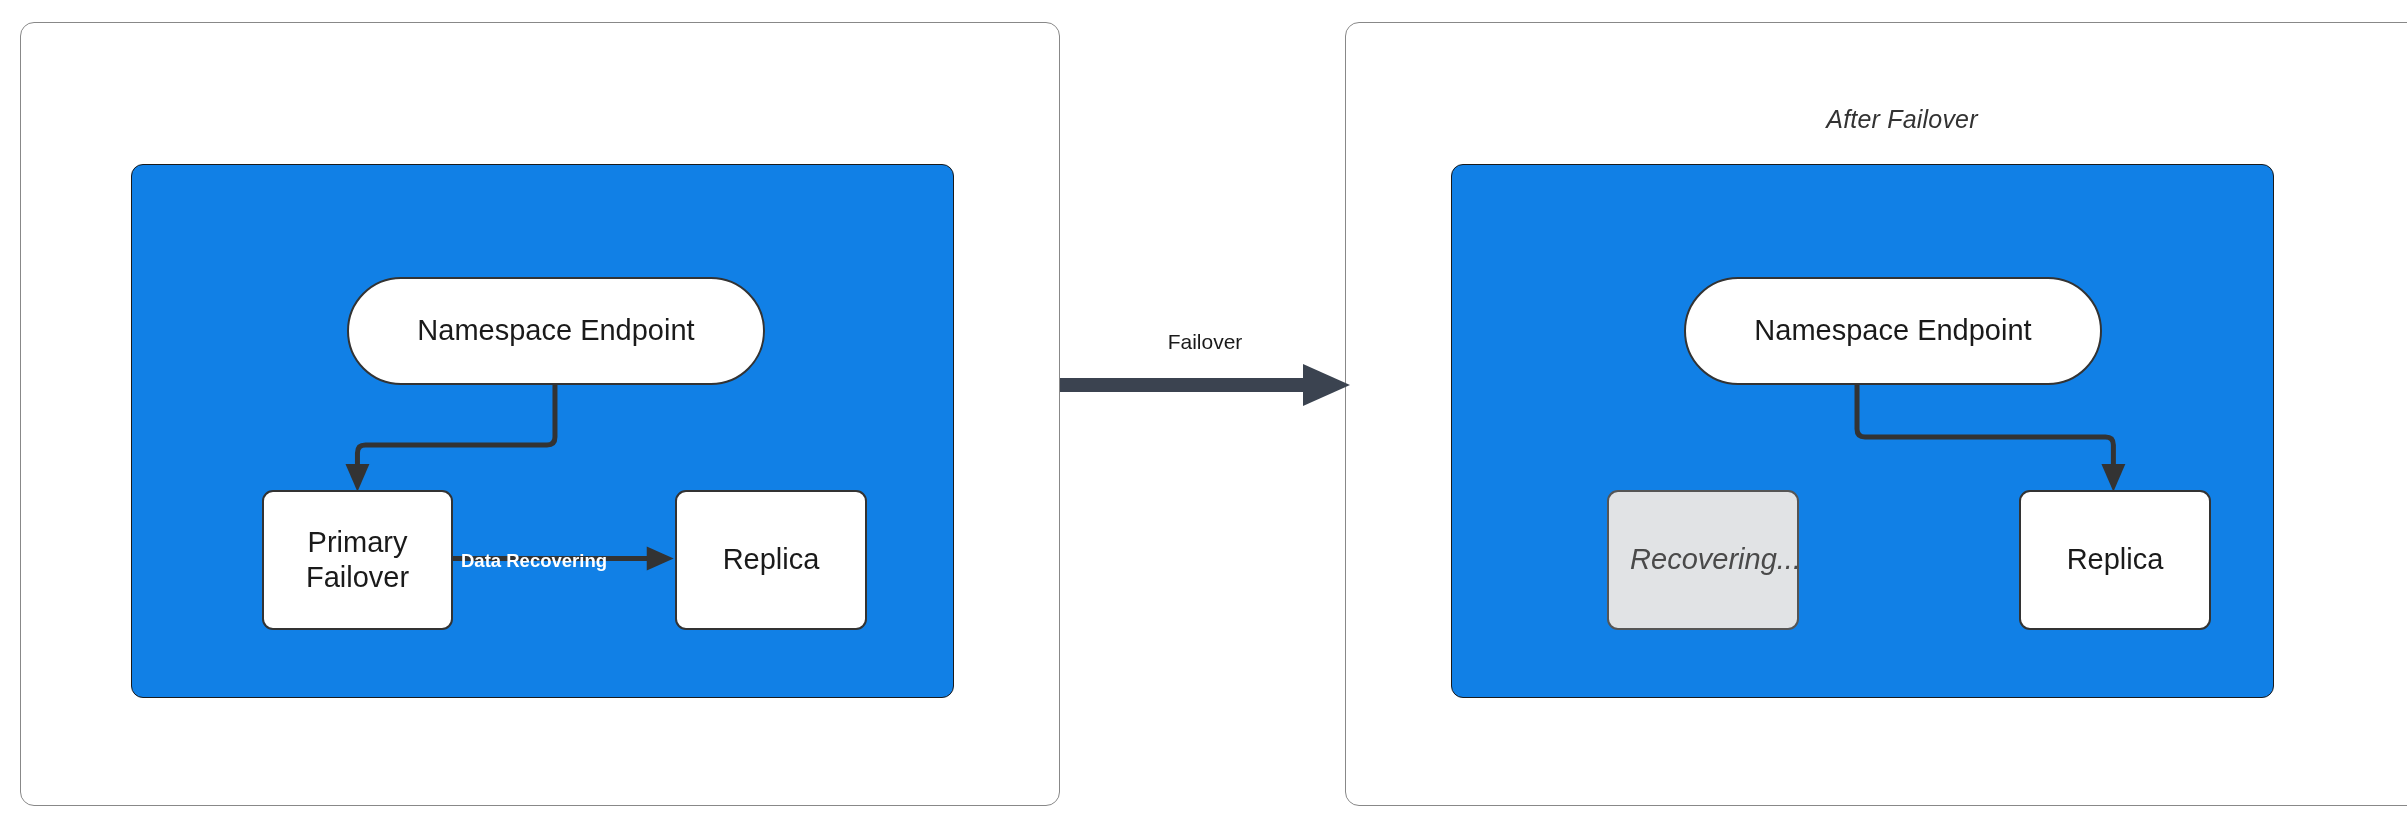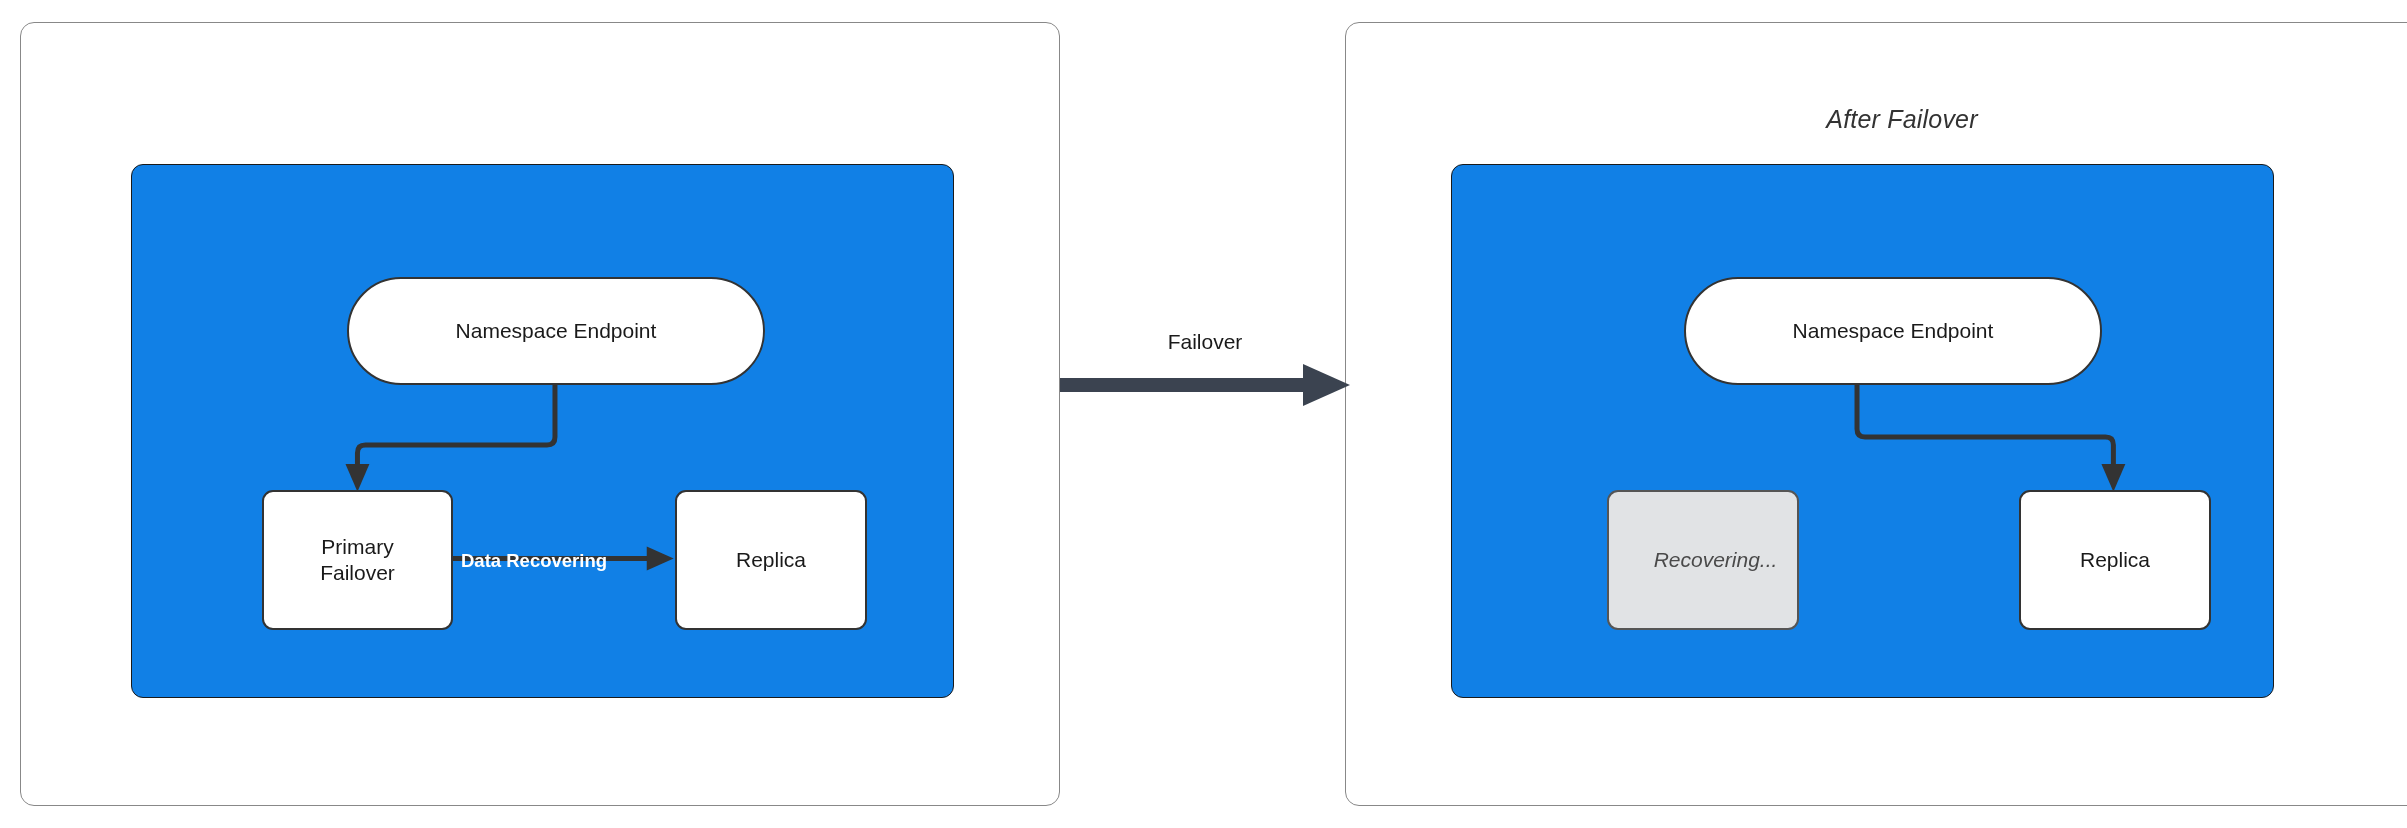--- a/index.html
+++ b/index.html
@@ -58,21 +58,21 @@
   .node {
     position: absolute;
     box-sizing: border-box;
     display: flex;
     align-items: center;
     justify-content: center;
     text-align: center;
     background: #ffffff;
     border: 2px solid #333333;
     color: #1a1a1a;
-    font-size: 21px;
+    font-size: 29px;
     line-height: 1.22;
     z-index: 4;
   }
   .node.pill {
     border-radius: 60px;
   }
   .node.box {
     border-radius: 11px;
   }
   .node.muted {

